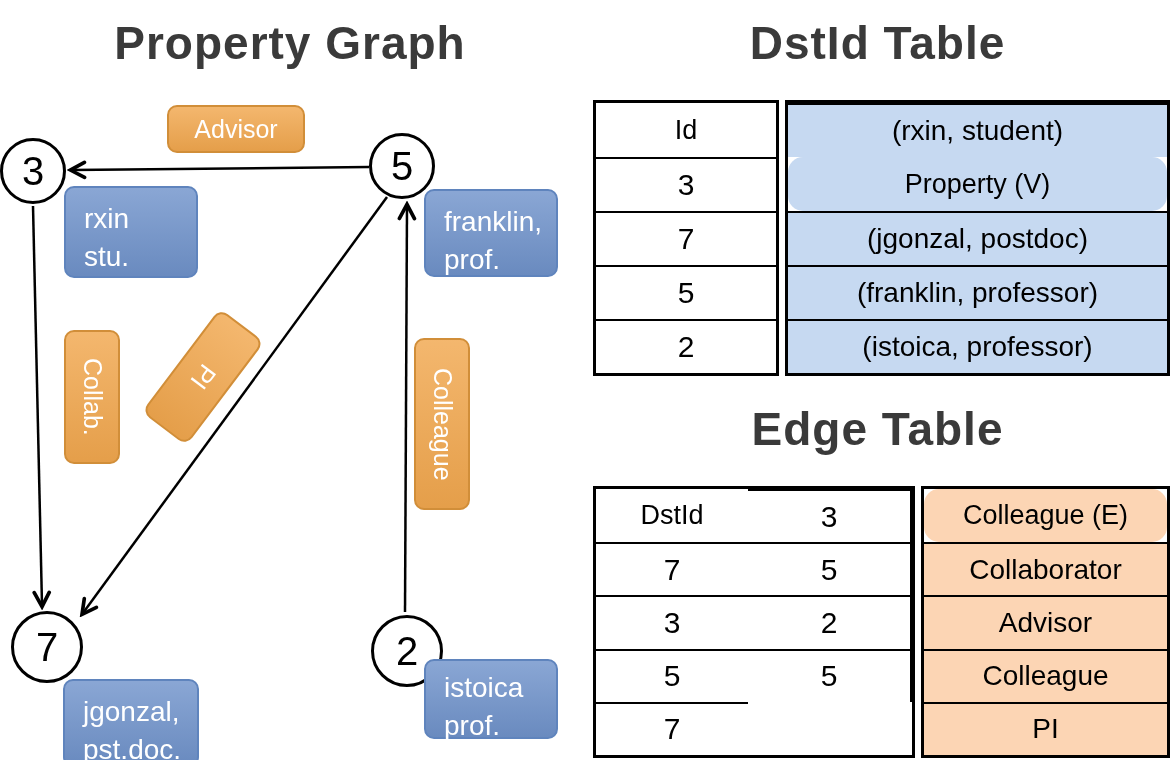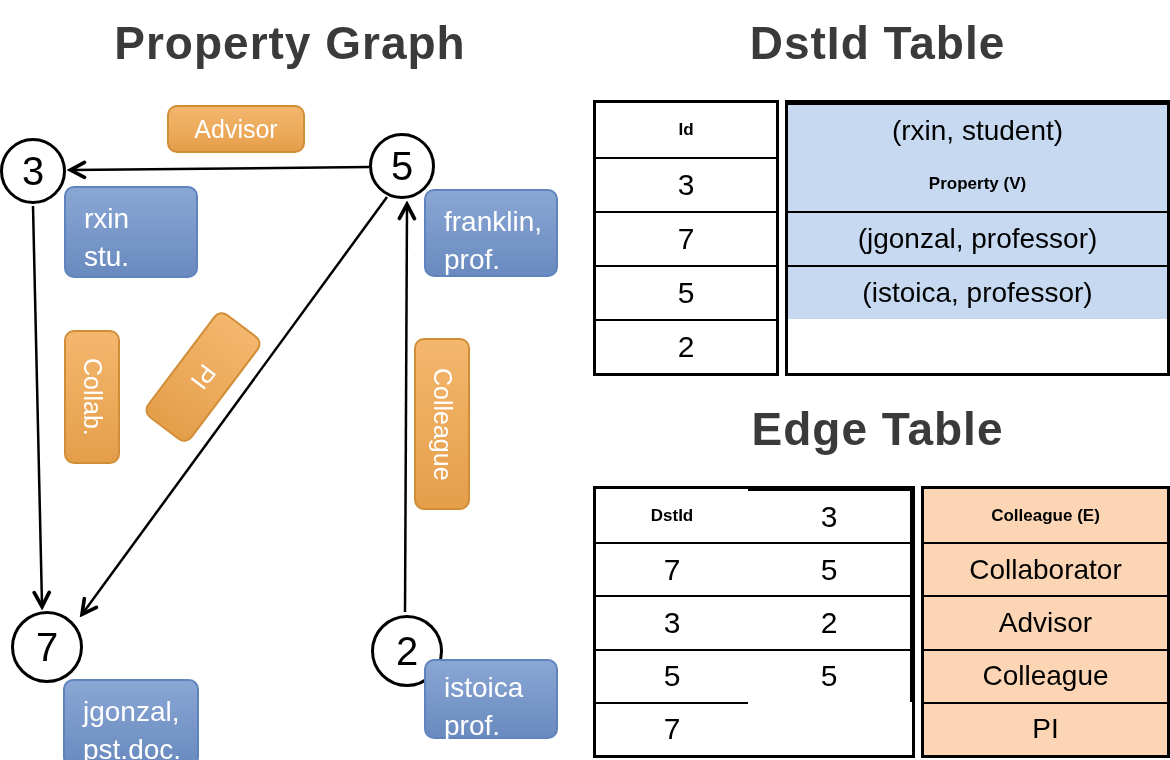--- a/index.html
+++ b/index.html
@@ -51,21 +51,21 @@
     background:#fff;
   }
   .tcol.two { grid-template-columns:152px 1fr; }
   .cell {
     display:flex; align-items:center; justify-content:center;
     font-size:28px; color:#000;
     border-top:2.5px solid #000;
   }
   .cell.fr { border-top:none; }
   .cell.rb { border-right:2.5px solid #000; }
-  .cell.head { font-weight:bold; font-size:17px; }
+  .cell.head { font-weight:normal; font-size:27px;border-radius:15px; }
   .cell.num { font-size:30px; }
   .cell.blue { background:var(--vertex-cell, #c6d9f1); }
   .cell.orange { background:var(--edge-cell, #fcd5b4); }
 </style>
 </head>
 <body>
 
 <div class="canvas">
 
   <section>
@@ -135,21 +135,22 @@
       <div class="cell head fr">Id</div>
       <div class="cell num">3</div>
       <div class="cell num">7</div>
       <div class="cell num">5</div>
       <div class="cell num">2</div>
     </div>
 
     <div class="tcol" style="left:785px;top:100px;width:385px;height:276px;">
       <div class="cell blue">(rxin, student)</div>
       <div class="cell head fr blue">Property (V)</div>
-      <div class="cell blue">(jgonzal, professor)</div>
+      <div class="cell blue">(jgonzal, postdoc)</div>
+      <div class="cell blue">(franklin, professor)</div>
       <div class="cell blue">(istoica, professor)</div>
     </div>
 
     <div class="big-title" style="left:585px;top:402px;width:585px;">Edge Table</div>
 
     <div class="tcol two" style="left:593px;top:486px;width:322px;height:272px;">
       <div class="cell head fr">DstId</div>
       <div class="cell num rb">3</div>
       <div class="cell num">7</div>
       <div class="cell num rb">5</div>

